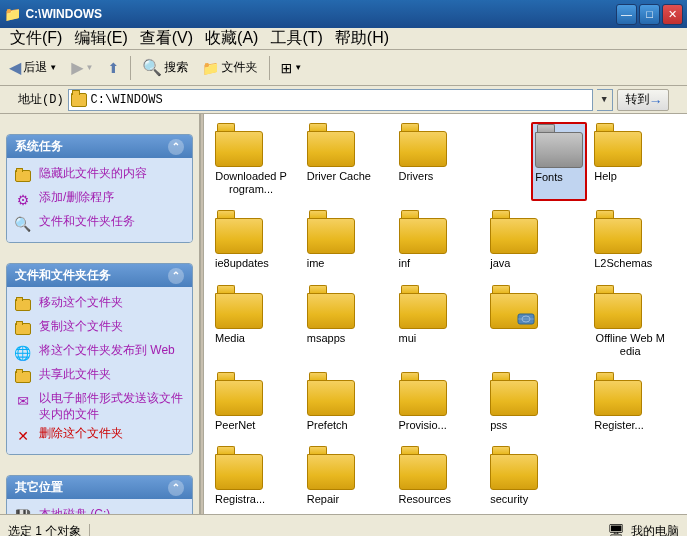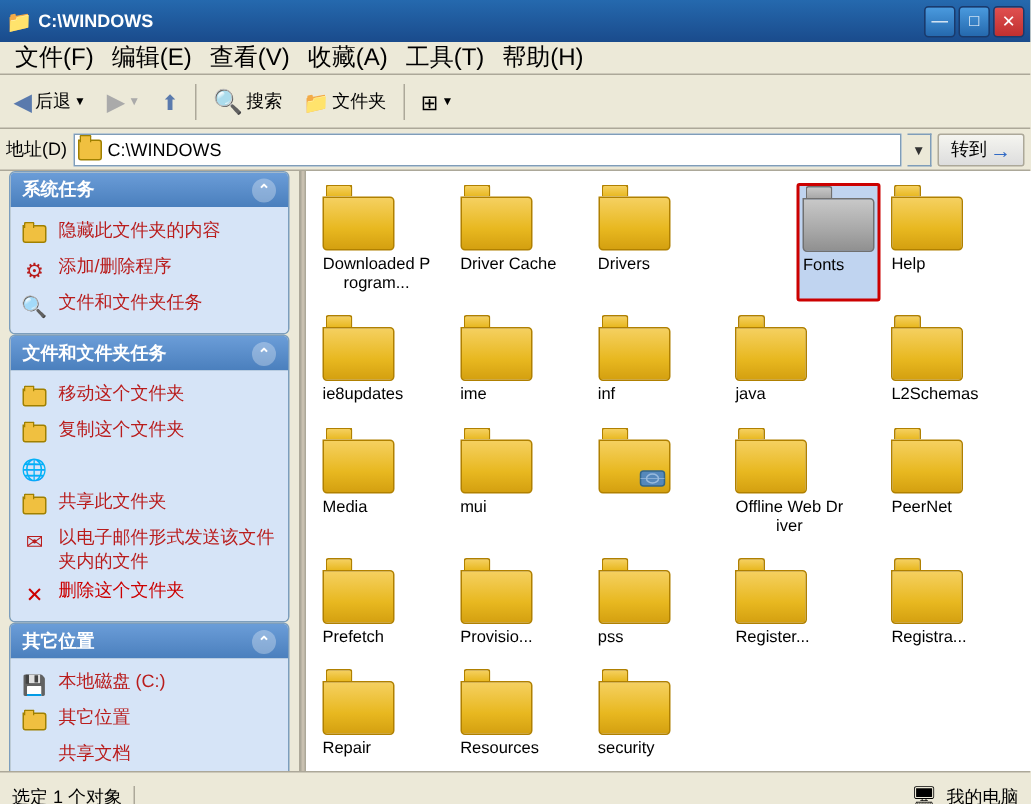--- a/index.html
+++ b/index.html
@@ -88,23 +88,24 @@
       background: #ACA899;
       margin: 0 2px;
     }
 
     
     .address-bar {
       background: #ECE9D8;
       height: 28px;
       display: flex;
       align-items: center;
-      padding: 0 4px;
+      padding: 0 18px;
       border-bottom: 1px solid #ACA899;
       gap: 4px;
+      font-family: Liberation Mono, monospace;
     }
     .address-label {
       font-size: 12px;
       color: #000;
       white-space: nowrap;
     }
     .address-input-wrap {
       flex: 1;
       display: flex;
       align-items: center;
@@ -164,21 +165,21 @@
 
     
     .left-panel {
       width: 200px;
       background: #ECE9D8;
       border-right: 1px solid #ACA899;
       overflow-y: auto;
       overflow-x: hidden;
     }
     .panel-section {
-      margin: 0 6px;
+      margin: 20px 6px;
       border: 1px solid #7C9EBD;
       border-radius: 4px;
       overflow: hidden;
     }
     .panel-header {
       background: linear-gradient(to bottom, #6B9DD8 0%, #4A7FBD 100%);
       color: white;
       font-size: 12px;
       font-weight: bold;
       padding: 3px 8px;
@@ -198,21 +199,21 @@
     .panel-body {
       background: #D6E4F7;
       padding: 6px 4px;
     }
     .panel-item {
       display: flex;
       align-items: flex-start;
       gap: 6px;
       padding: 2px 2px;
       cursor: pointer;
-      color: #b91c1c;
+      color: #a21caf;
       font-size: 12px;
       line-height: 1.3;
     }
     .panel-item-icon {
       width: 20px; height: 20px;
       min-width: 20px;
       display: flex; align-items: center; justify-content: center;
     }
     
     .sm-folder {
@@ -437,20 +438,21 @@
           <span>移动这个文件夹</span>
         </div>
         <div class="panel-item">
           <div class="panel-item-icon">
             <div class="sm-folder"></div>
           </div>
           <span>复制这个文件夹</span>
         </div>
         <div class="panel-item">
           <div class="panel-item-icon" style="font-size:14px;">🌐</div>
+          <span>将这个文件夹发布到 Web</span>
         </div>
         <div class="panel-item">
           <div class="panel-item-icon">
             <div class="sm-folder"></div>
           </div>
           <span>共享此文件夹</span>
         </div>
         <div class="panel-item">
           <div class="panel-item-icon" style="font-size:14px;">✉</div>
           <span>以电子邮件形式发送该文件夹内的文件</span>
@@ -575,20 +577,27 @@
       </div>
 
       <div class="file-item">
         <div class="folder-icon-large">
           <div class="folder-tab"></div>
           <div class="folder-body"></div>
         </div>
         <span class="file-label">Media</span>
       </div>
 
+      <div class="file-item">
+        <div class="folder-icon-large">
+          <div class="folder-tab"></div>
+          <div class="folder-body"></div>
+        </div>
+        <span class="file-label">msapps</span>
+      </div>
 
       <div class="file-item">
         <div class="folder-icon-large">
           <div class="folder-tab"></div>
           <div class="folder-body"></div>
         </div>
         <span class="file-label">mui</span>
       </div>
 
       <div class="file-item">
@@ -605,21 +614,21 @@
             </div>
           </div>
         </div>
       </div>
 
       <div class="file-item">
         <div class="folder-icon-large">
           <div class="folder-tab"></div>
           <div class="folder-body"></div>
         </div>
-        <span class="file-label">Offline Web Driver</span>
+        <span class="file-label">Offline Web Media</span>
       </div>
 
 
       <div class="file-item">
         <div class="folder-icon-large">
           <div class="folder-tab"></div>
           <div class="folder-body"></div>
         </div>
         <span class="file-label">PeerNet</span>
       </div>

